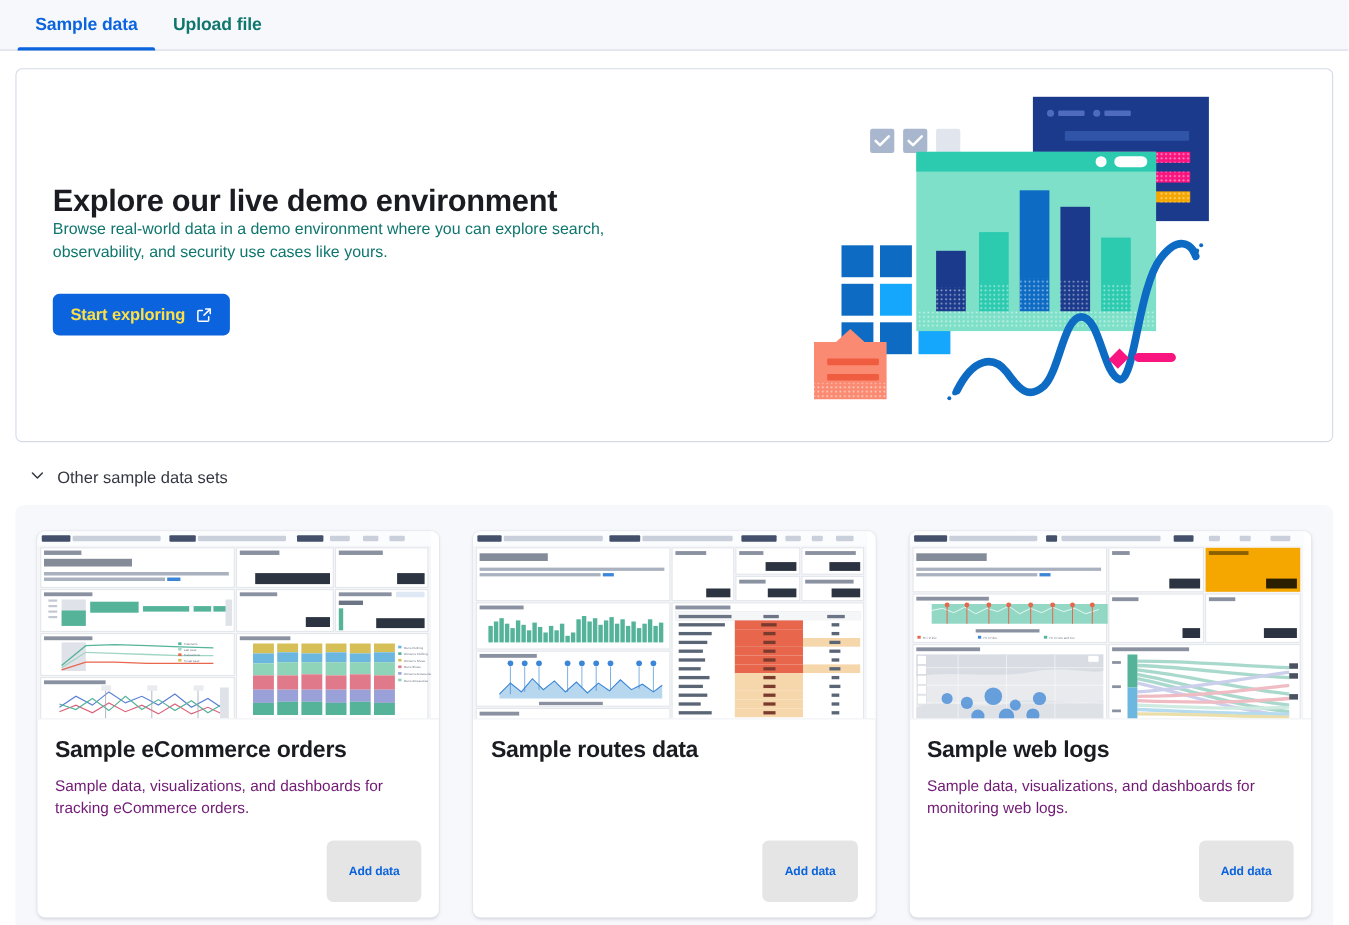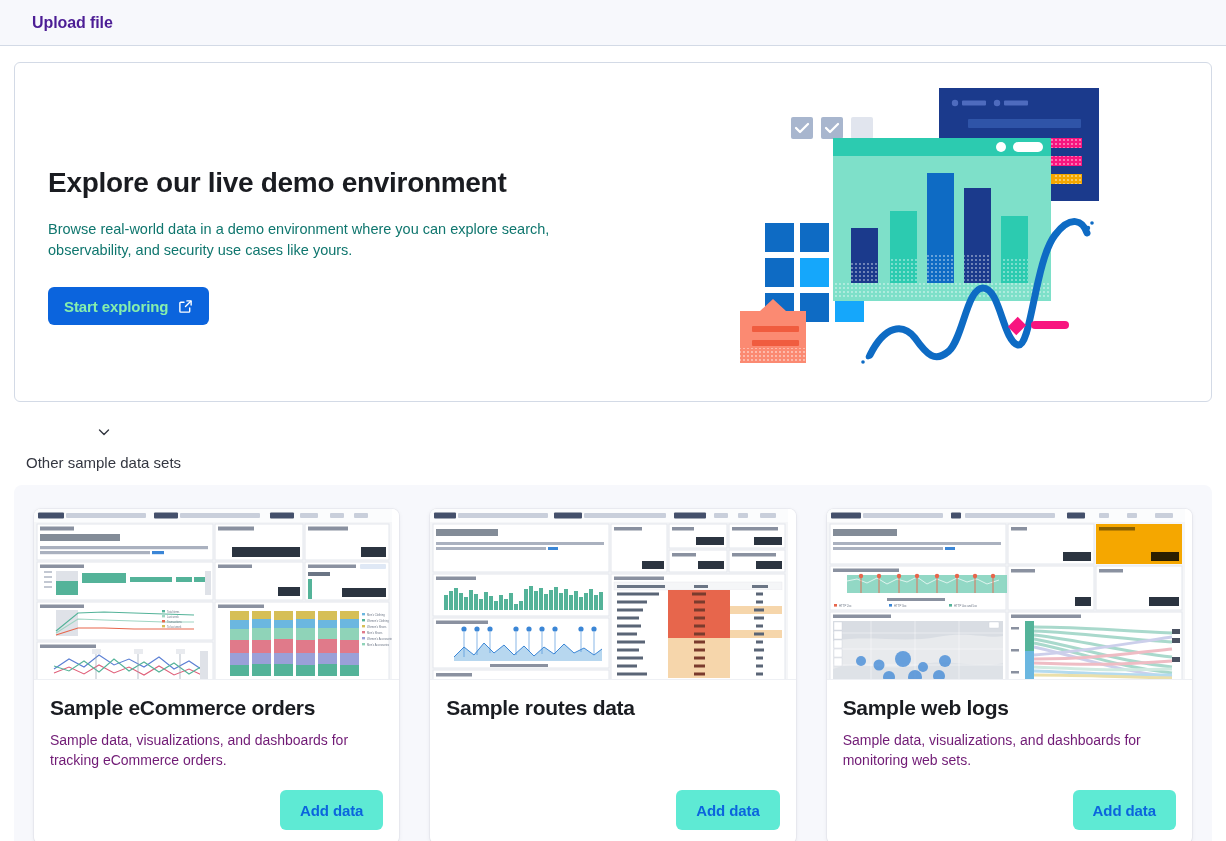--- a/index.html
+++ b/index.html
@@ -21,21 +21,21 @@
     display: flex;
     align-items: stretch;
     padding-left: 16px;
   }
   .tab {
     display: flex;
     align-items: center;
     padding: 0 16px;
     font-size: 16px;
     font-weight: 700;
-    color: #4c1d95;
+    color: #0f766e;
     cursor: pointer;
     position: relative;
     letter-spacing: -0.1px;
   }
   .tab.active { color: #0b64dd; }
   .tab.active::after {
     content: "";
     position: absolute;
     left: 0; right: 0; bottom: -1px;
     height: 3px;
@@ -58,36 +58,36 @@
   .hero-text {
     position: absolute;
     left: 33px;
     top: 104px;
     width: 545px;
   }
   .hero-title {
     font-size: 28px;
     font-weight: 700;
     color: #1a1c21;
-    margin: 0 0 20px 0;
+    margin: 0 0 0 0;
     letter-spacing: -0.3px;
   }
   .hero-desc {
     font-size: 14.5px;
     line-height: 21px;
     color: #0f766e;
     margin: 0 0 26px 0;
     max-width: 520px;
   }
   .hero-btn {
     display: inline-flex;
     align-items: center;
     gap: 10px;
     background: #0b64dd;
-    color: #86efac;
+    color: #fde047;
     border: none;
     border-radius: 6px;
     padding: 0 16px;
     height: 38px;
     font-size: 15px;
     font-weight: 700;
     font-family: "Liberation Sans", sans-serif;
     cursor: pointer;
     letter-spacing: -0.1px;
   }
@@ -104,21 +104,20 @@
   .illus svg { display: block; }
 
   
   .accordion {
     display: flex;
     align-items: center;
     gap: 10px;
     margin: 22px 0 14px 12px;
     cursor: pointer;
     width: fit-content;
-    flex-direction: column;
   }
   .accordion-label { font-size: 15px; color: #343741; }
   .chev { display: block; }
 
   
   .cards-panel {
     background: #F7F8FC;
     border-radius: 8px;
     padding: 24px 20px 24px 20px;
     display: flex;
@@ -152,37 +151,40 @@
   }
   .card-desc {
     font-size: 14px;
     line-height: 20px;
     color: #701a75;
     margin: 0;
     max-width: 300px;
   }
   .card-actions { margin-top: auto; display: flex; justify-content: flex-end; padding-top: 20px; }
   .add-btn {
-    background: #5eead4;
+    background: #e5e5e5;
     color: #0b64dd;
     border: none;
     border-radius: 6px;
-    height: 40px;
+    height: 56px;
     padding: 0 20px;
-    font-size: 15px;
+    font-size: 11px;
     font-weight: 700;
     font-family: "Liberation Sans", sans-serif;
     cursor: pointer;
     letter-spacing: -0.1px;
   }
 </style>
 </head>
 <body>
 
 <div class="tabbar">
+  <div class="tab active">
+    <span>Sample data</span>
+  </div>
   <div class="tab">
     <span>Upload file</span>
   </div>
 </div>
 
 <div class="page">
 
   <section class="hero">
     <div class="hero-text">
       <h1 class="hero-title">Explore our live demo environment</h1>
@@ -768,21 +770,21 @@
           <rect x="345" y="148" width="8" height="5" fill="#4a5262"></rect>
           <g fill="#8a91a0">
             <rect x="184" y="118" width="8" height="2.5"></rect>
             <rect x="184" y="140" width="8" height="2.5"></rect>
             <rect x="184" y="162" width="8" height="2.5"></rect>
           </g>
         </svg>
       </div>
       <div class="card-body">
         <h2 class="card-title">Sample web logs</h2>
-        <p class="card-desc">Sample data, visualizations, and dashboards for monitoring web sets.</p>
+        <p class="card-desc">Sample data, visualizations, and dashboards for monitoring web logs.</p>
         <div class="card-actions">
           <button class="add-btn">Add data</button>
         </div>
       </div>
     </div>
 
   </div>
 </div>
 
 </body></html>

